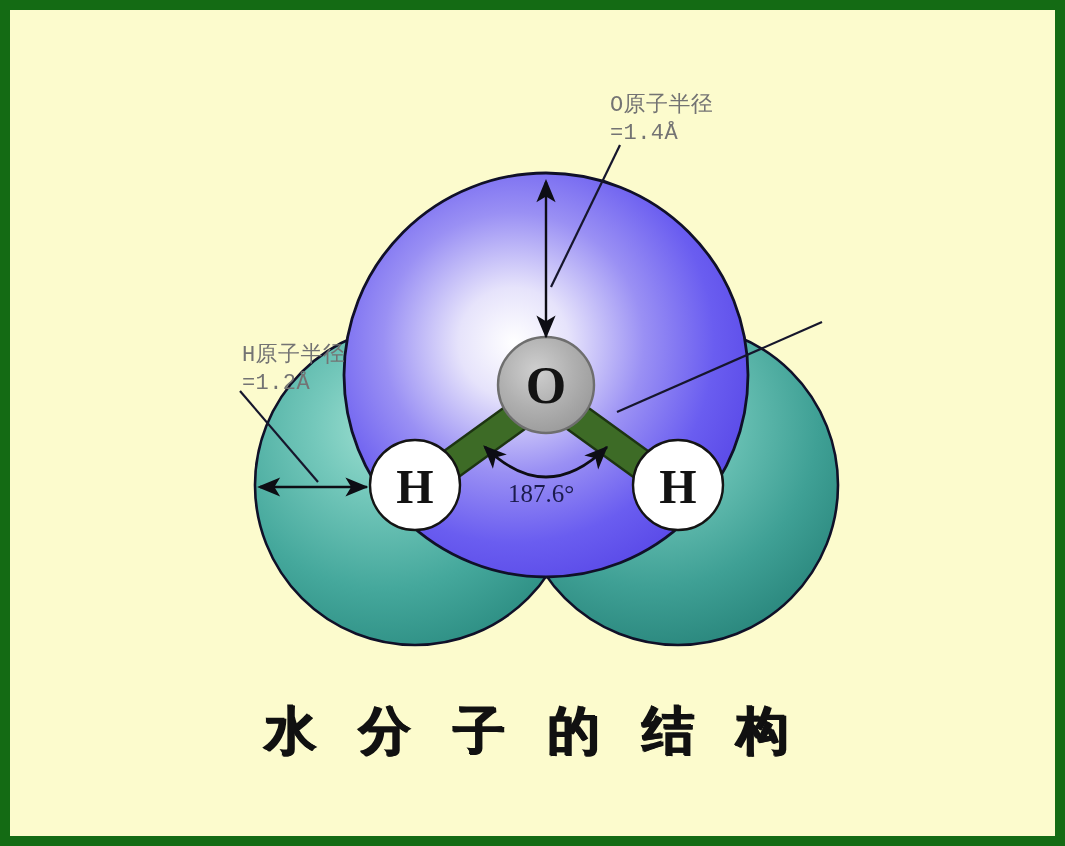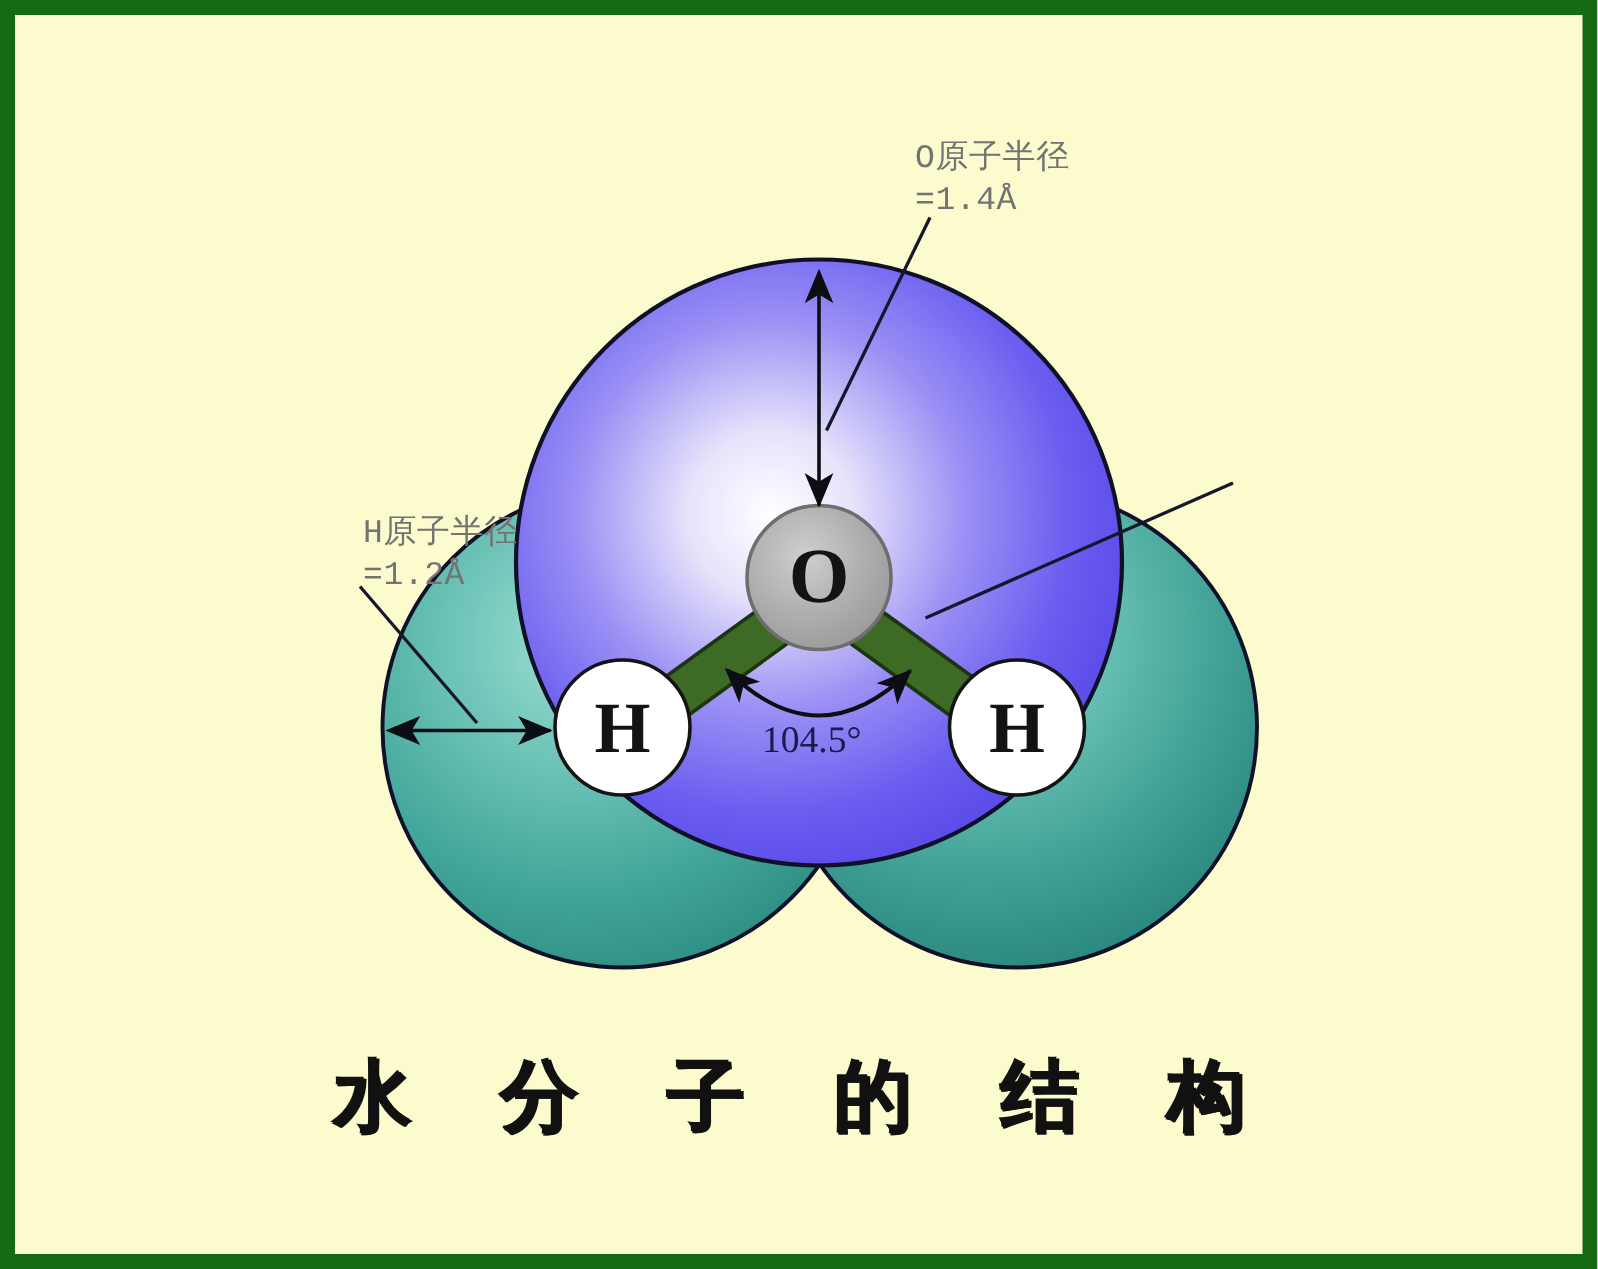--- a/index.html
+++ b/index.html
@@ -43,21 +43,21 @@
   }
   .lbl-o-radius { left: 600px; top: 82px; }
   .lbl-oh-bond  { left: 822px; top: 285px; }
   .lbl-h-radius { left: 188px; top: 332px; margin-left: 44px; }
   .title {
     position: absolute;
     left: 0;
     top: 686px;
     width: 1045px;
     text-align: center;
-    font-family: Liberation Mono, monospace;
+    font-family: Liberation Sans, sans-serif;
     font-weight: bold;
     font-size: 52px;
     letter-spacing: 14px;
     color: #111111;
     text-shadow: 1px 1px 0 #111111, 2px 1px 0 #111111;
   }
   .angle-text {
     position: absolute;
     left: 498px;
     top: 470px;
@@ -157,18 +157,18 @@
       <div>O原子半径</div>
       <div>=1.4Å</div>
     </div>
 
 
     <div class="lbl lbl-h-radius">
       <div>H原子半径</div>
       <div>=1.2Å</div>
     </div>
 
-    <div class="angle-text">104.5°</div>
+    <div class="angle-text">187.6°</div>
 
     <div class="title">水 分 子 的 结 构</div>
 
   </div>
 </div>
 
 </body></html>

